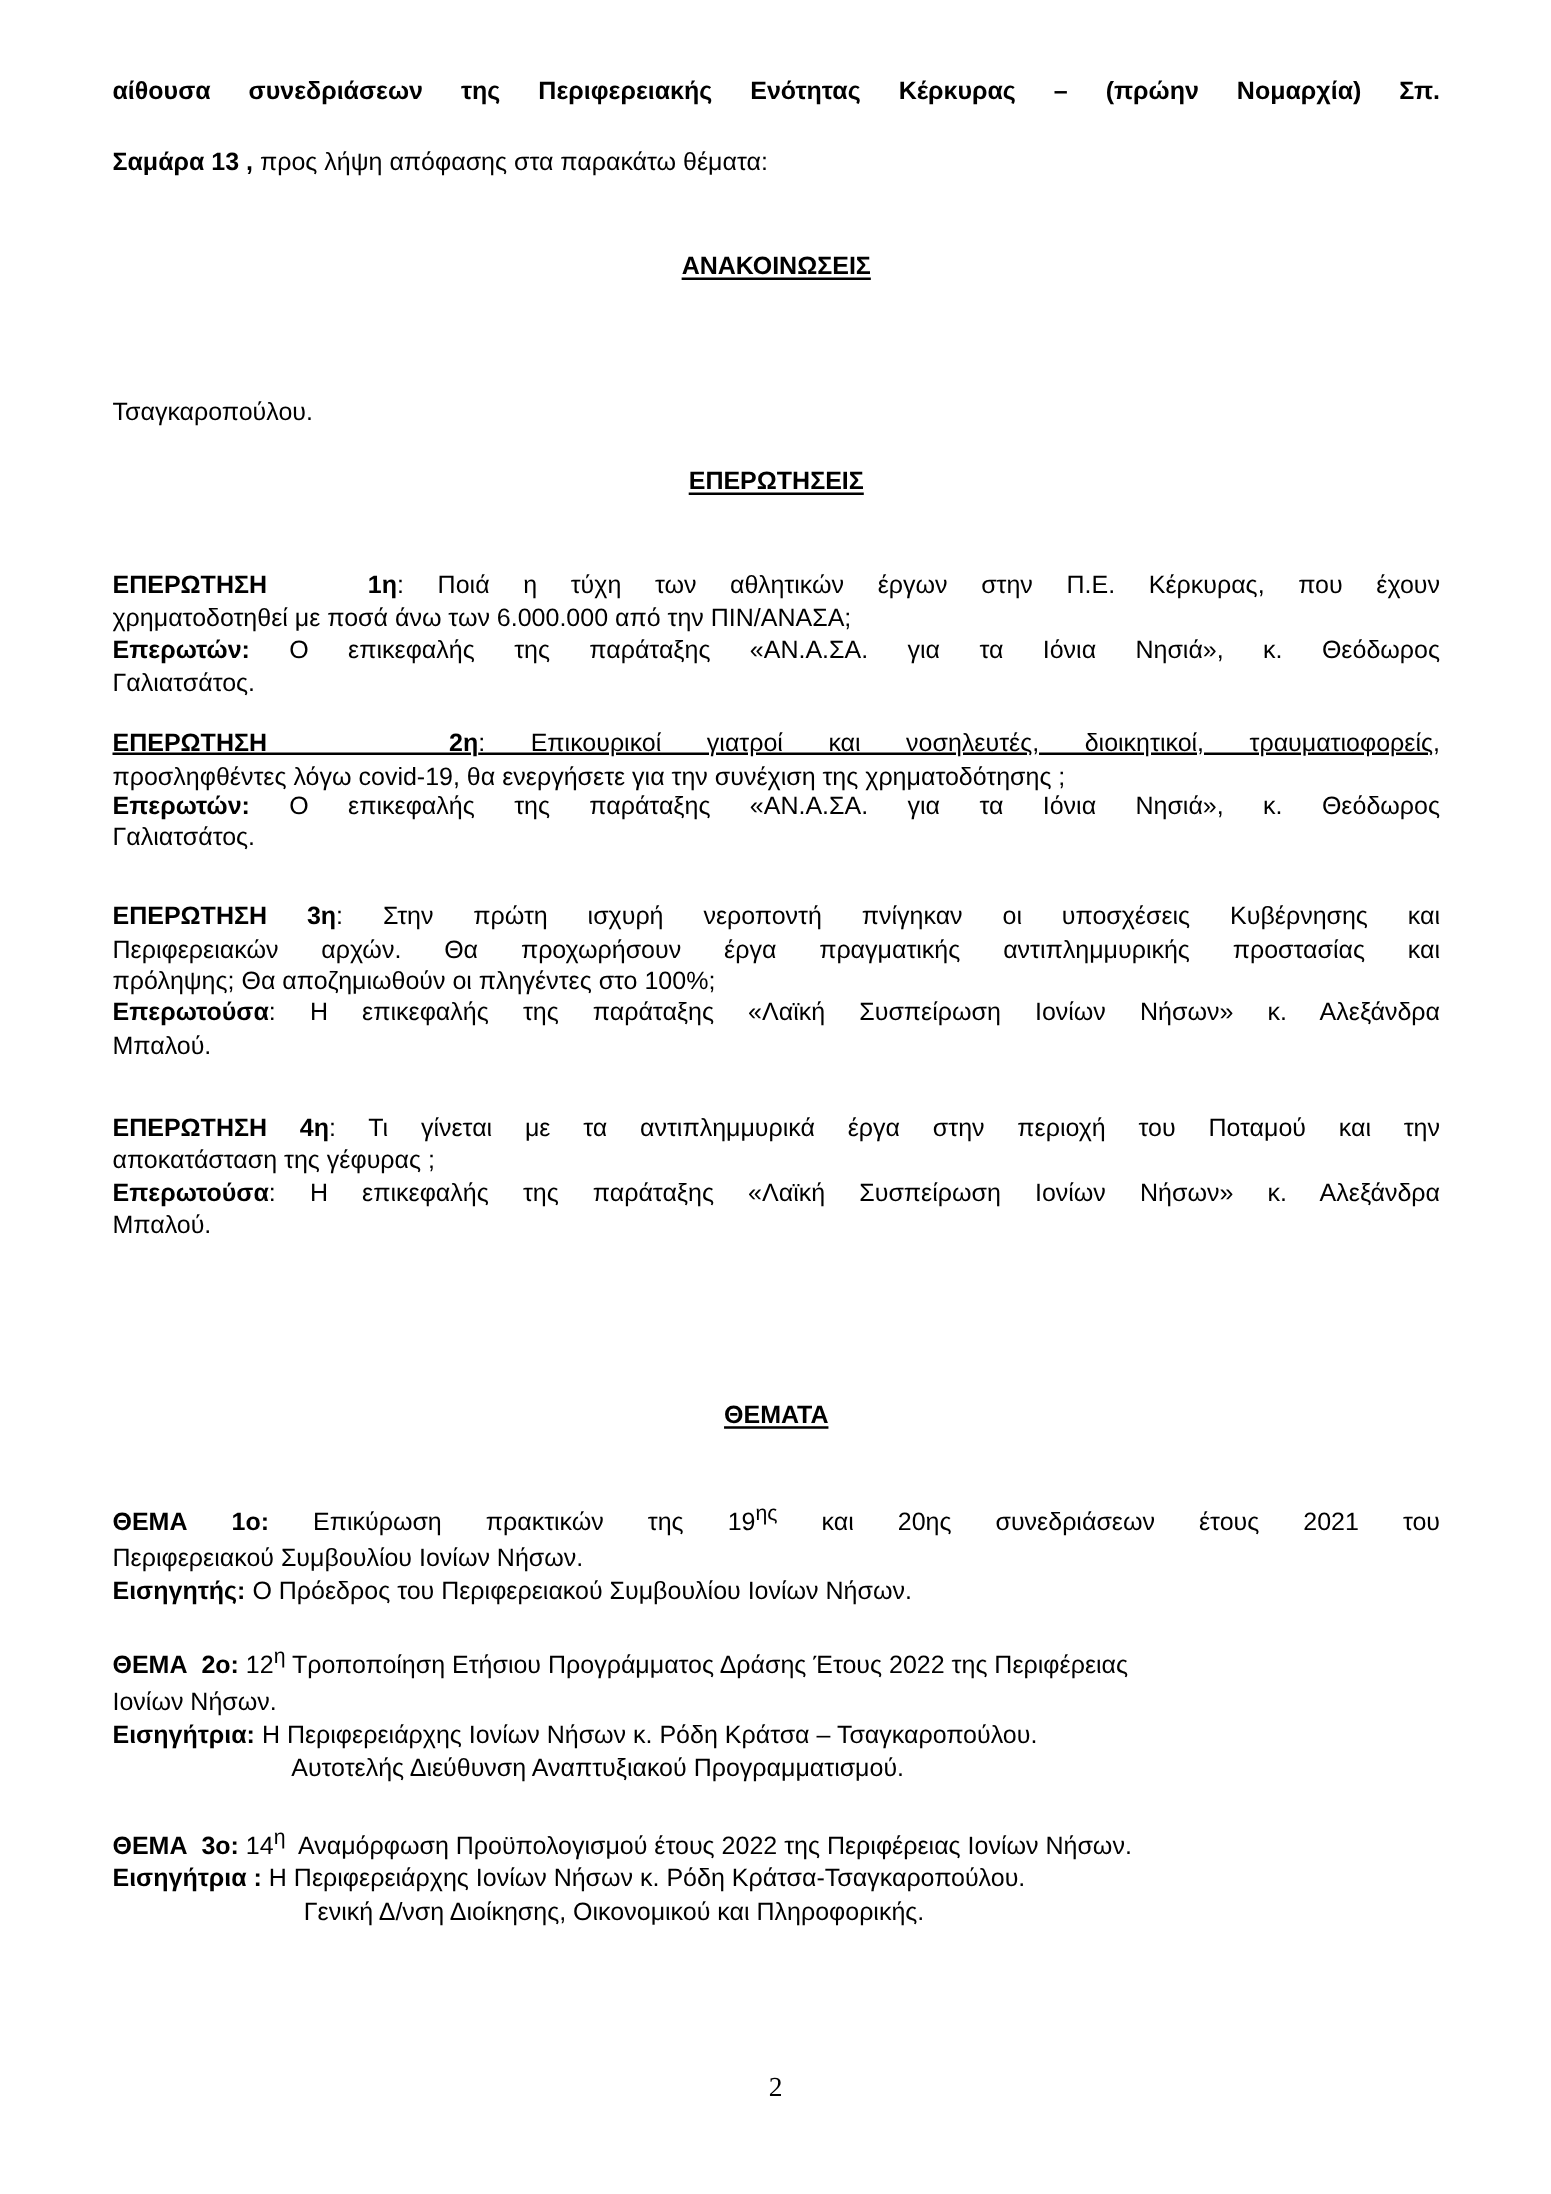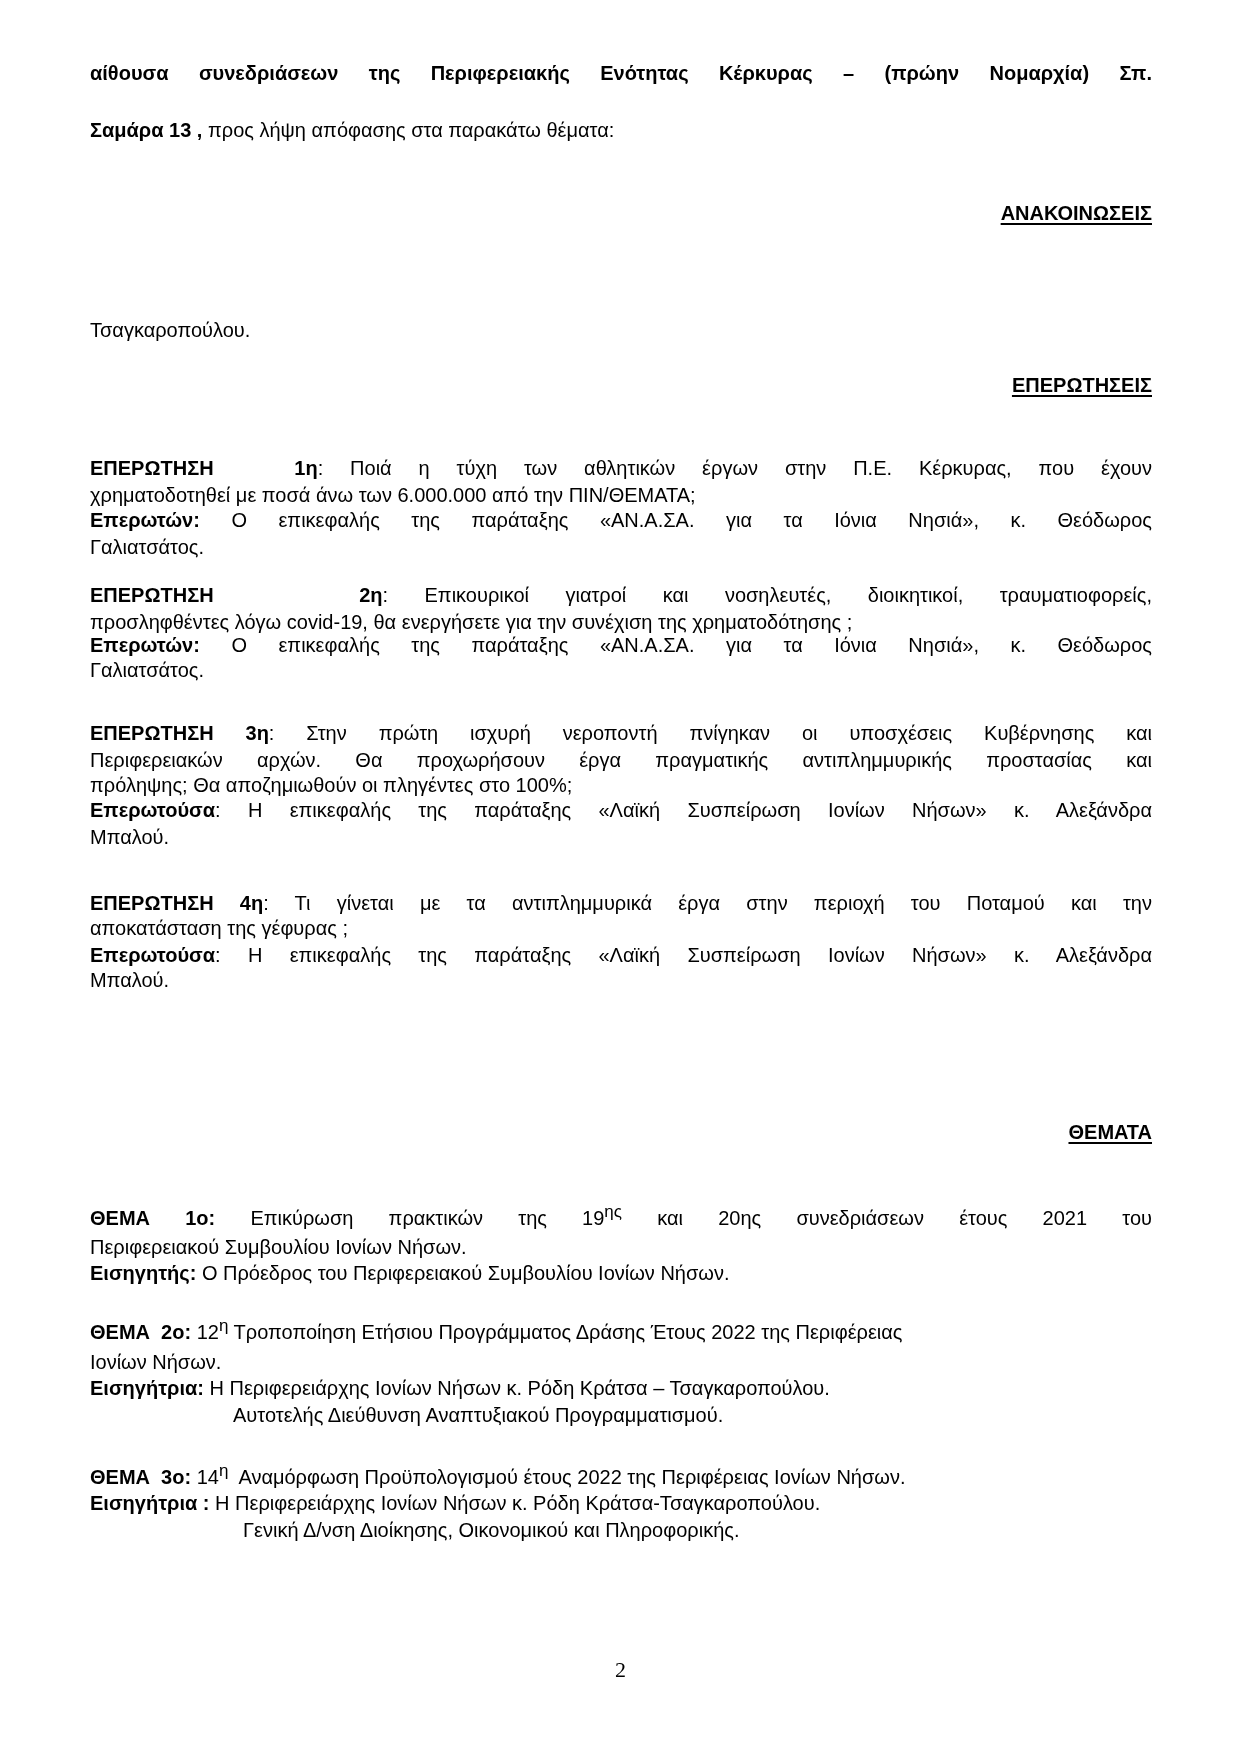--- a/index.html
+++ b/index.html
@@ -3,21 +3,21 @@
   <meta charset="utf-8">
   <style>
     html, body { margin: 0; padding: 0; background: #ffffff; }
     body { width: 1241px; height: 1755px; position: relative; overflow: hidden;
            font-family: "Liberation Sans", "DejaVu Sans", sans-serif; color: #000; }
     .page { position: absolute; left: 0; top: 0; width: 1192px; height: 1755px; background: #fff; border-radius: 20px; }
     .line { position: absolute; left: 90px; width: 1062px; font-size: 20px; line-height: 26px;
             white-space: nowrap; }
     .just { text-align: justify; text-align-last: justify; white-space: normal; }
     .b { font-weight: bold; }
-    .heading { position: absolute; left: 90px; width: 1062px; text-align: right; font-size: 20px;
+    .heading { position: absolute; left: 90px; width: 1062px; text-align: center; font-size: 20px;
                line-height: 26px; font-weight: bold; text-decoration: underline;
                text-decoration-thickness: 2px; text-underline-offset: 3px; }
     sup { font-size: 17px; line-height: 0; vertical-align: 8px; }
     .pagenum { position: absolute; left: 0; width: 1241px; text-align: center; top: 1657px;
                font-family: "Liberation Serif", "DejaVu Serif", serif; font-size: 22px; }
   </style>
 </head>
 <body>
 
 <div class="page">
@@ -25,27 +25,27 @@
   <div class="line just b" style="top:60px;"><span>αίθουσα συνεδριάσεων της Περιφερειακής Ενότητας Κέρκυρας – (πρώην  Νομαρχία) Σπ.</span></div>
   <div class="line" style="top:107px;margin-top:10px;"><span class="b">Σαμάρα 13 ,</span><span> προς λήψη απόφασης στα παρακάτω θέματα:</span></div>
 
   <div class="heading" style="top:200px;">ΑΝΑΚΟΙΝΩΣΕΙΣ</div>
   <div class="line" style="top:317px;">Τσαγκαροπούλου.</div>
 
   <div class="heading" style="top:372px;">ΕΠΕΡΩΤΗΣΕΙΣ</div>
 
   <div>
     <div class="line just" style="top:455px; white-space:pre-wrap;"><span class="b">ΕΠΕΡΩΤΗΣΗ   1η</span><span>: Ποιά η τύχη των αθλητικών έργων στην Π.Ε. Κέρκυρας, που έχουν</span></div>
-    <div class="line" style="top:482px;">χρηματοδοτηθεί με ποσά άνω των 6.000.000 από την ΠΙΝ/ΘΕΜΑΤΑ;</div>
+    <div class="line" style="top:482px;">χρηματοδοτηθεί με ποσά άνω των 6.000.000 από την ΠΙΝ/ΑΝΑΣΑ;</div>
     <div class="line just" style="top:507px;"><span class="b">Επερωτών:</span><span> Ο επικεφαλής της παράταξης «ΑΝ.Α.ΣΑ. για τα Ιόνια Νησιά», κ. Θεόδωρος</span></div>
     <div class="line" style="top:534px;">Γαλιατσάτος.</div>
   </div>
 
   <div>
-    <div class="line just" style="top:582px; white-space:pre-wrap;"><span class="b">ΕΠΕΡΩΤΗΣΗ    2η</span><span>: Επικουρικοί γιατροί και νοσηλευτές, διοικητικοί, τραυματιοφορείς,</span></div>
+    <div class="line just" style="top:582px; white-space:pre-wrap;text-decoration:underline;"><span class="b">ΕΠΕΡΩΤΗΣΗ    2η</span><span>: Επικουρικοί γιατροί και νοσηλευτές, διοικητικοί, τραυματιοφορείς,</span></div>
     <div class="line" style="top:609px;">προσληφθέντες λόγω covid-19, θα ενεργήσετε για την συνέχιση της χρηματοδότησης ;</div>
     <div class="line just" style="top:632px;"><span class="b">Επερωτών:</span><span> Ο επικεφαλής της παράταξης «ΑΝ.Α.ΣΑ. για τα Ιόνια Νησιά», κ. Θεόδωρος</span></div>
     <div class="line" style="top:657px;">Γαλιατσάτος.</div>
   </div>
 
   <div>
     <div class="line just" style="top:720px;"><span class="b">ΕΠΕΡΩΤΗΣΗ 3η</span><span>: Στην πρώτη ισχυρή νεροποντή πνίγηκαν οι υποσχέσεις Κυβέρνησης και</span></div>
     <div class="line just" style="top:747px;"><span>Περιφερειακών αρχών. Θα προχωρήσουν έργα πραγματικής αντιπλημμυρικής προστασίας και</span></div>
     <div class="line" style="top:772px;">πρόληψης; Θα αποζημιωθούν οι πληγέντες στο 100%;</div>
     <div class="line just" style="top:797px;"><span class="b">Επερωτούσα</span><span>: Η επικεφαλής της παράταξης «Λαϊκή Συσπείρωση Ιονίων Νήσων» κ. Αλεξάνδρα</span></div>

